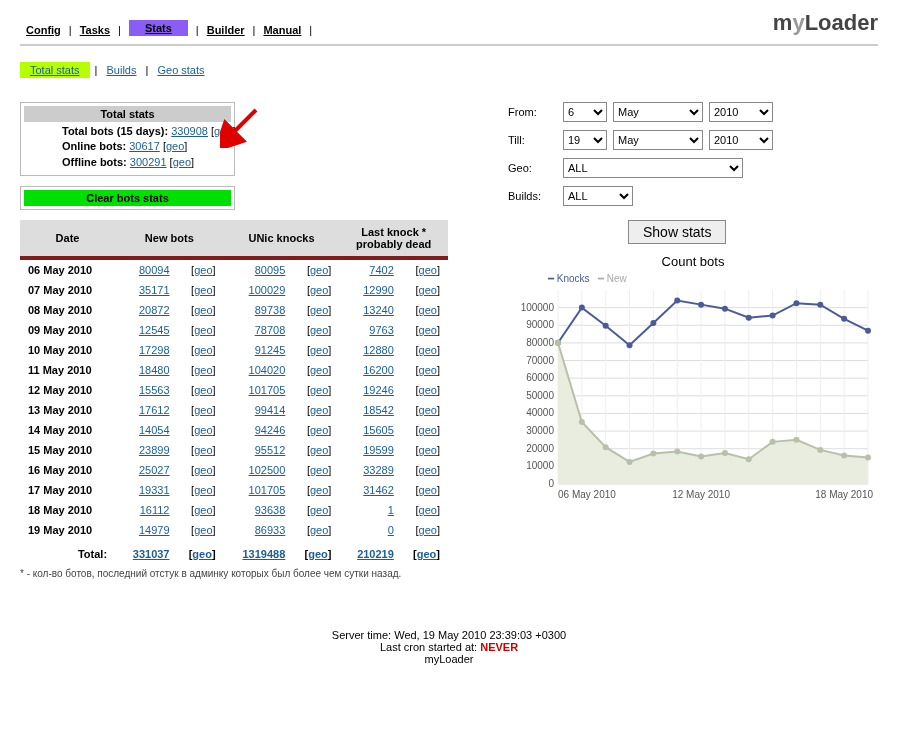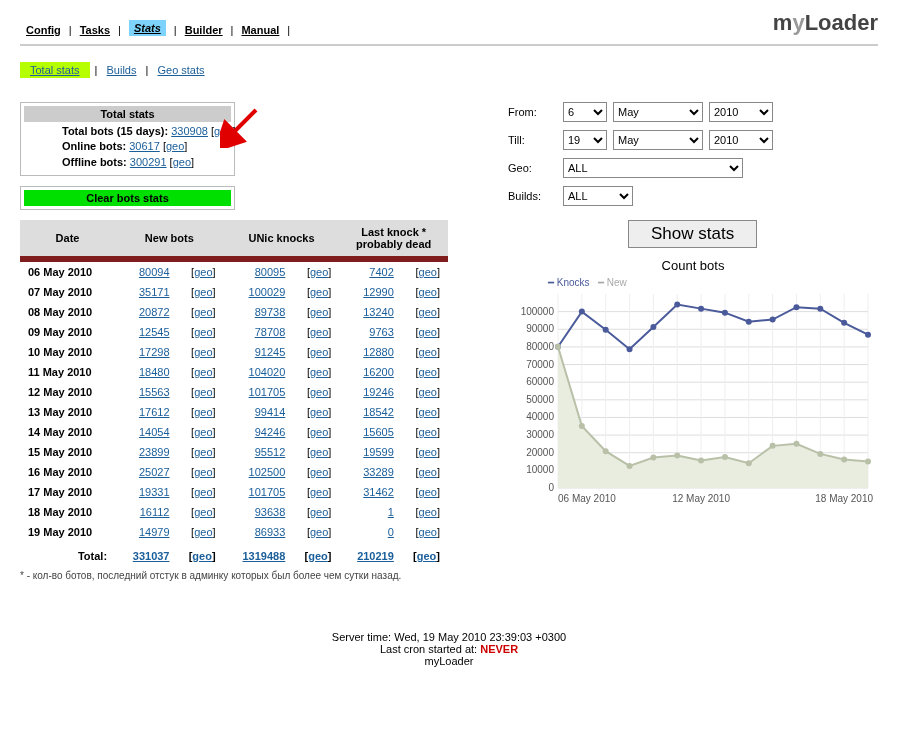--- a/index.html
+++ b/index.html
@@ -1,49 +1,49 @@
 <!DOCTYPE html>
 <html><head>
 <meta charset="utf-8">
 <style>
   * { box-sizing: border-box; }
   body { margin: 0; padding: 0; font-family: Verdana, sans-serif; font-size: 11px; background: #fff; color: #000; width: 898px; }
   .page { padding: 8px 20px; }
   .topnav { padding: 2px 0 8px 0; border-bottom: 2px solid #ccc; display: flex; align-items: flex-end; }
   .topnav a { color: #000; text-decoration: underline; font-weight: bold; margin: 0 6px; }
   .topnav .sep { color: #000; margin: 0 2px; }
-  .topnav .active { background: #7dd3fc; padding: 2px 5px; font-style: italic; }
+  .topnav .active { background: #8b5cf6; padding: 2px 16px; }
   .brand { margin-left: auto; font-size: 22px; font-weight: bold; color: #999; font-family: Arial, sans-serif; }
   .brand .bold-dark { color: #444; }
   .subnav { margin-top: 16px; margin-bottom: 24px; }
   .subnav a { color: #1a5e9a; text-decoration: underline; margin: 0 4px; }
   .subnav .active { background: #b6ff00; padding: 2px 6px; display: inline-block; }
   .subnav .active a { color: #1a5e9a; }
   .subnav .sep { color: #000; margin: 0 2px; }
   .layout { display: flex; gap: 60px; }
   .left-col { width: 440px; position: relative; }
   .right-col { flex: 1; }
   .stats-box { border: 1px solid #bbb; padding: 3px; margin-bottom: 10px; width: 215px; }
   .stats-box-header { background: #ccc; text-align: center; font-weight: bold; padding: 2px; font-size: 11px; }
   .stats-box-header.green { background: #00e000; }
   .stats-box-body { padding: 2px 2px; font-size: 11px; line-height: 1.4; }
   .stats-box-body .row { white-space: nowrap; margin-left: 36px; }
   .lnk { color: #1a5e9a; text-decoration: underline; }
   .arrow { position: absolute; top: 2px; left: 200px; pointer-events: none; }
   table.data { border-collapse: collapse; width: 100%; margin-top: 8px; }
-  table.data th { background: #ddd; padding: 6px 8px; font-weight: bold; text-align: center; font-size: 11px; border-bottom: 6px solid #7f1d1d; }
+  table.data th { background: #ddd; padding: 6px 8px; font-weight: bold; text-align: center; font-size: 11px; border-bottom: 4px solid #7f1d1d; }
   table.data td { padding: 4px 8px; text-align: right; font-size: 11px; }
   table.data td.date { text-align: left; font-weight: bold; white-space: nowrap; }
   table.data tr.total td { font-weight: bold; padding-top: 8px; }
   .geo-cell { padding-left: 4px !important; }
   .footnote { font-size: 10px; color: #444; margin-top: 4px; }
   .filter-row { display: flex; align-items: center; margin-bottom: 8px; font-size: 11px; }
   .filter-row label { width: 55px; }
   .filter-row select { font-size: 11px; margin-right: 6px; border: 1px solid #888; background: #fff; height: 20px; }
-  .show-stats-btn { margin-left: 120px; margin-top: 6px; padding: 3px 22px; font-size: 17px; border: 1px solid #888; background: #eee; cursor: pointer; }
+  .show-stats-btn { margin-left: 120px; margin-top: 6px; padding: 3px 14px; font-size: 14px; border: 1px solid #888; background: #eee; cursor: pointer; }
   .chart-container { margin-top: 10px; }
   .chart-title { text-align: center; font-size: 13px; margin-bottom: 4px; }
   .chart-legend { font-size: 10px; color: #666; margin-left: 40px; }
   .chart-legend .knocks { color: #4a5a9a; }
   .chart-legend .new { color: #aaa; }
   .footer { text-align: center; font-size: 11px; margin-top: 50px; color: #000; }
   .footer .never { color: #c00; font-weight: bold; }
   svg { display: block; }
 </style>
 </head>

